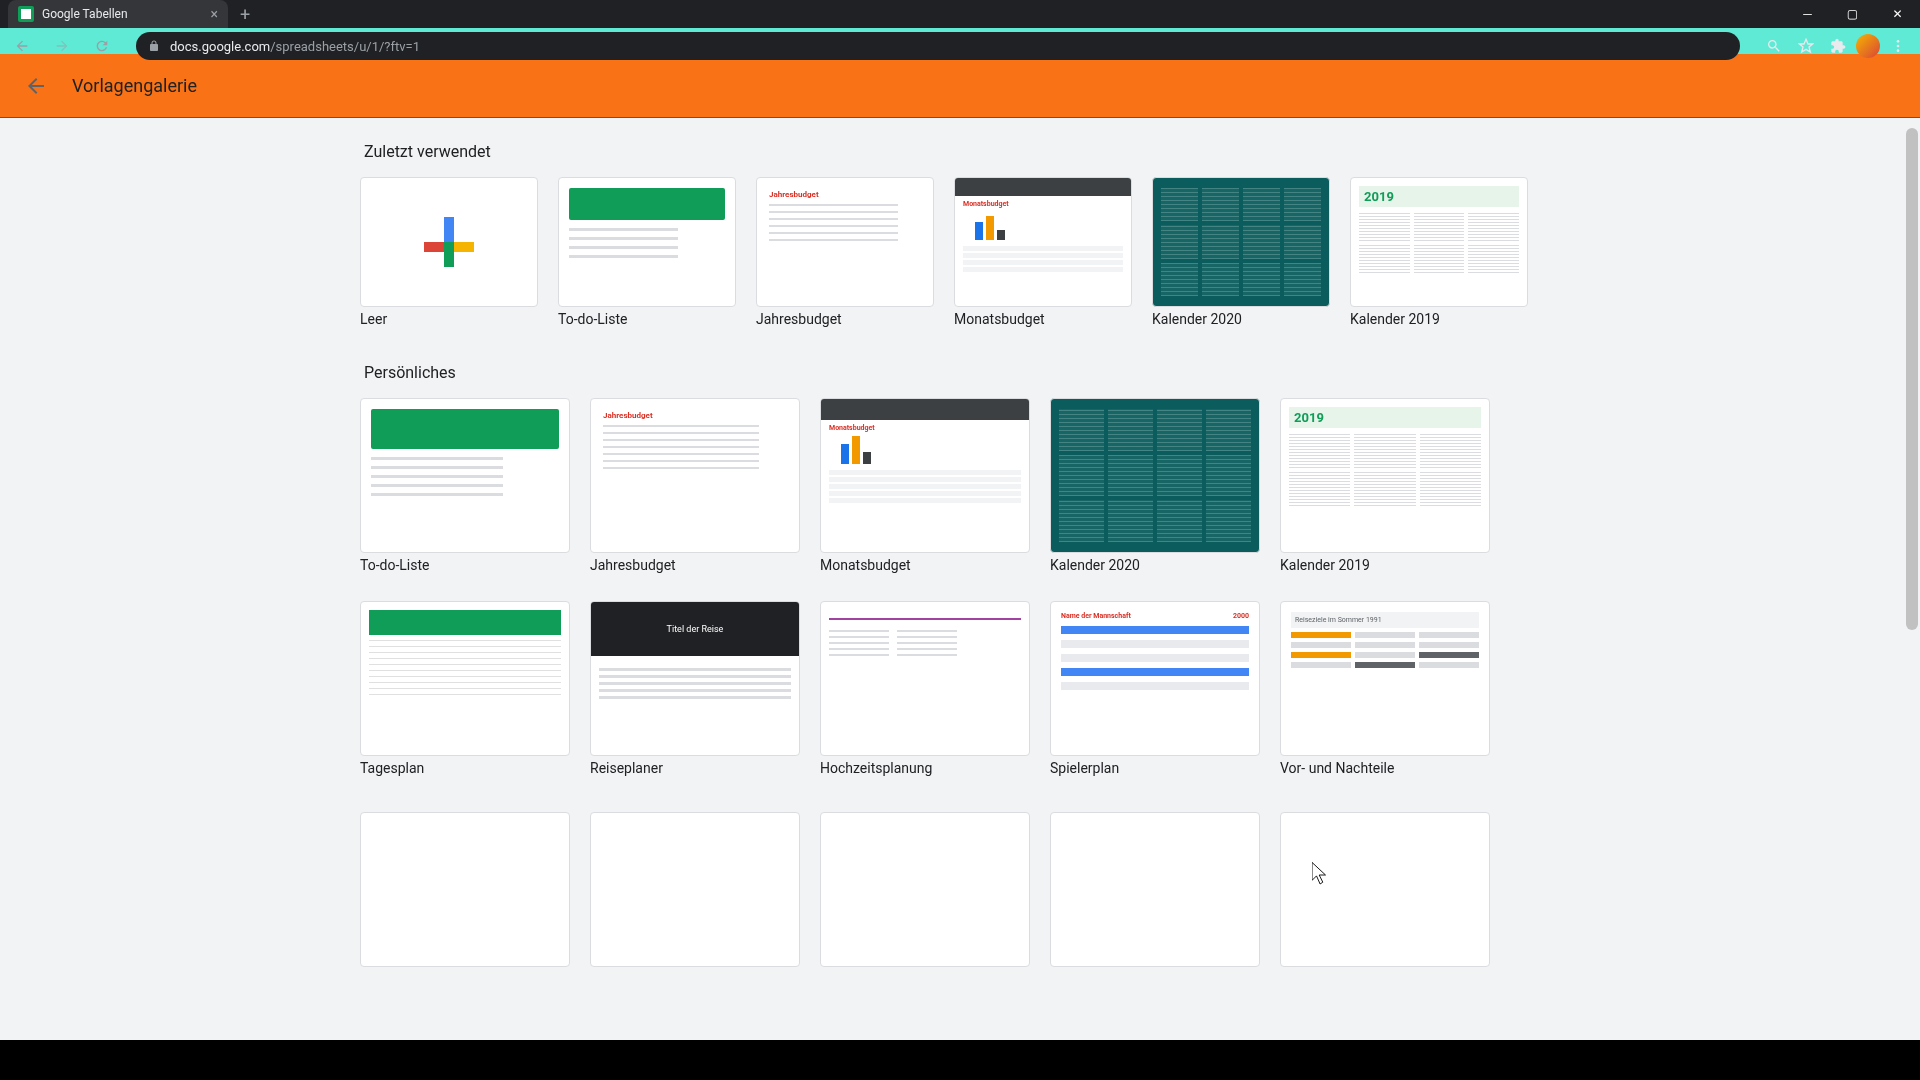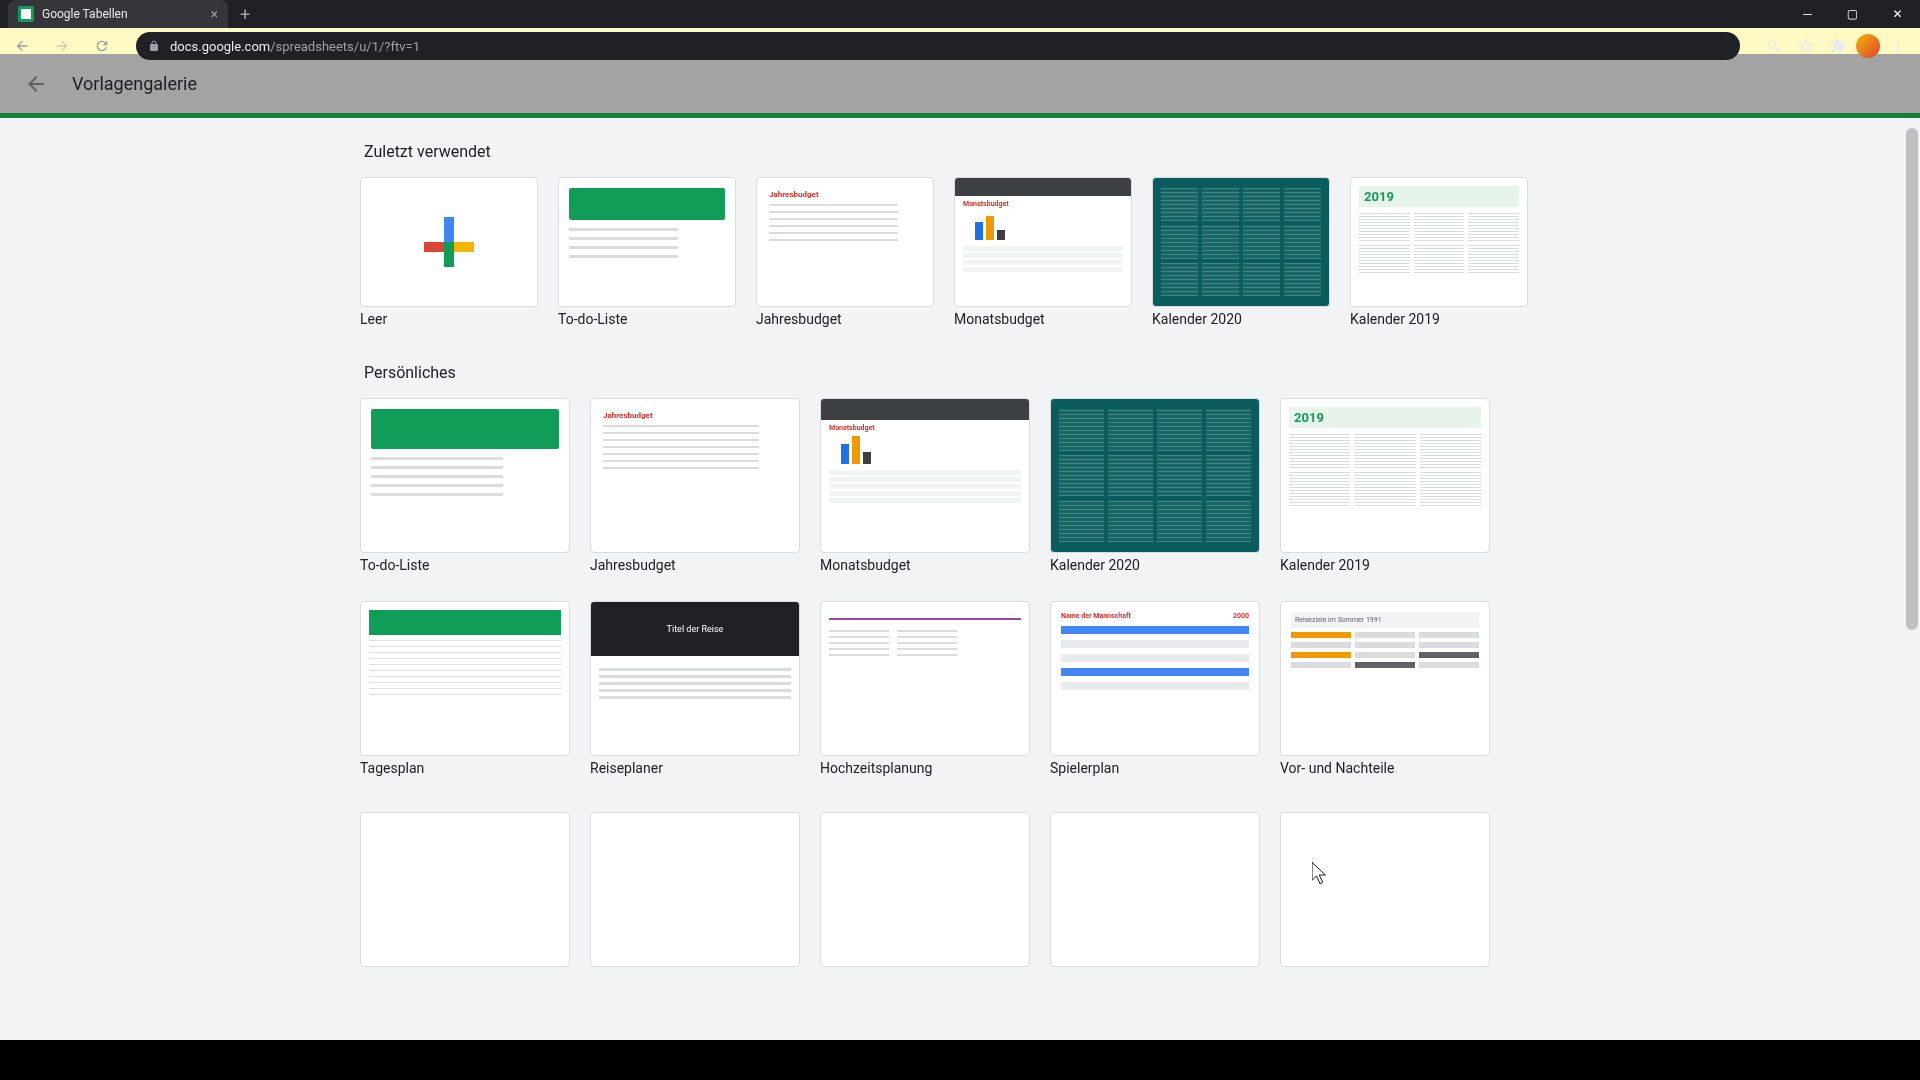--- a/index.html
+++ b/index.html
@@ -78,21 +78,21 @@
   height: 28px;
   display: flex;
   align-items: center;
   justify-content: center;
   color: #fff;
   font-size: 12px;
   cursor: pointer;
 }
 .toolbar {
   height: 36px;
-  background: #fef9c3;
+  background: #5eead4;
   display: flex;
   align-items: center;
   padding: 0 8px;
   gap: 12px;
 }
 .nav-btn {
   width: 28px;
   height: 28px;
   display: flex;
   align-items: center;
@@ -143,22 +143,22 @@
   border-radius: 50%;
   background: linear-gradient(135deg, #f4b400, #db4437);
 }
 .content-area {
   background: #fff;
   height: calc(1080px - 64px - 40px);
   overflow-y: auto;
 }
 .page-header {
   height: 64px;
-  background: #a3a3a3;
-  border-bottom: 5px solid #15803d;
+  background: #f97316;
+  border-bottom: 1px solid #15803d;
   display: flex;
   align-items: center;
   padding: 0 24px;
   gap: 24px;
 }
 .back-arrow {
   width: 24px;
   height: 24px;
   color: #5f6368;
   cursor: pointer;

